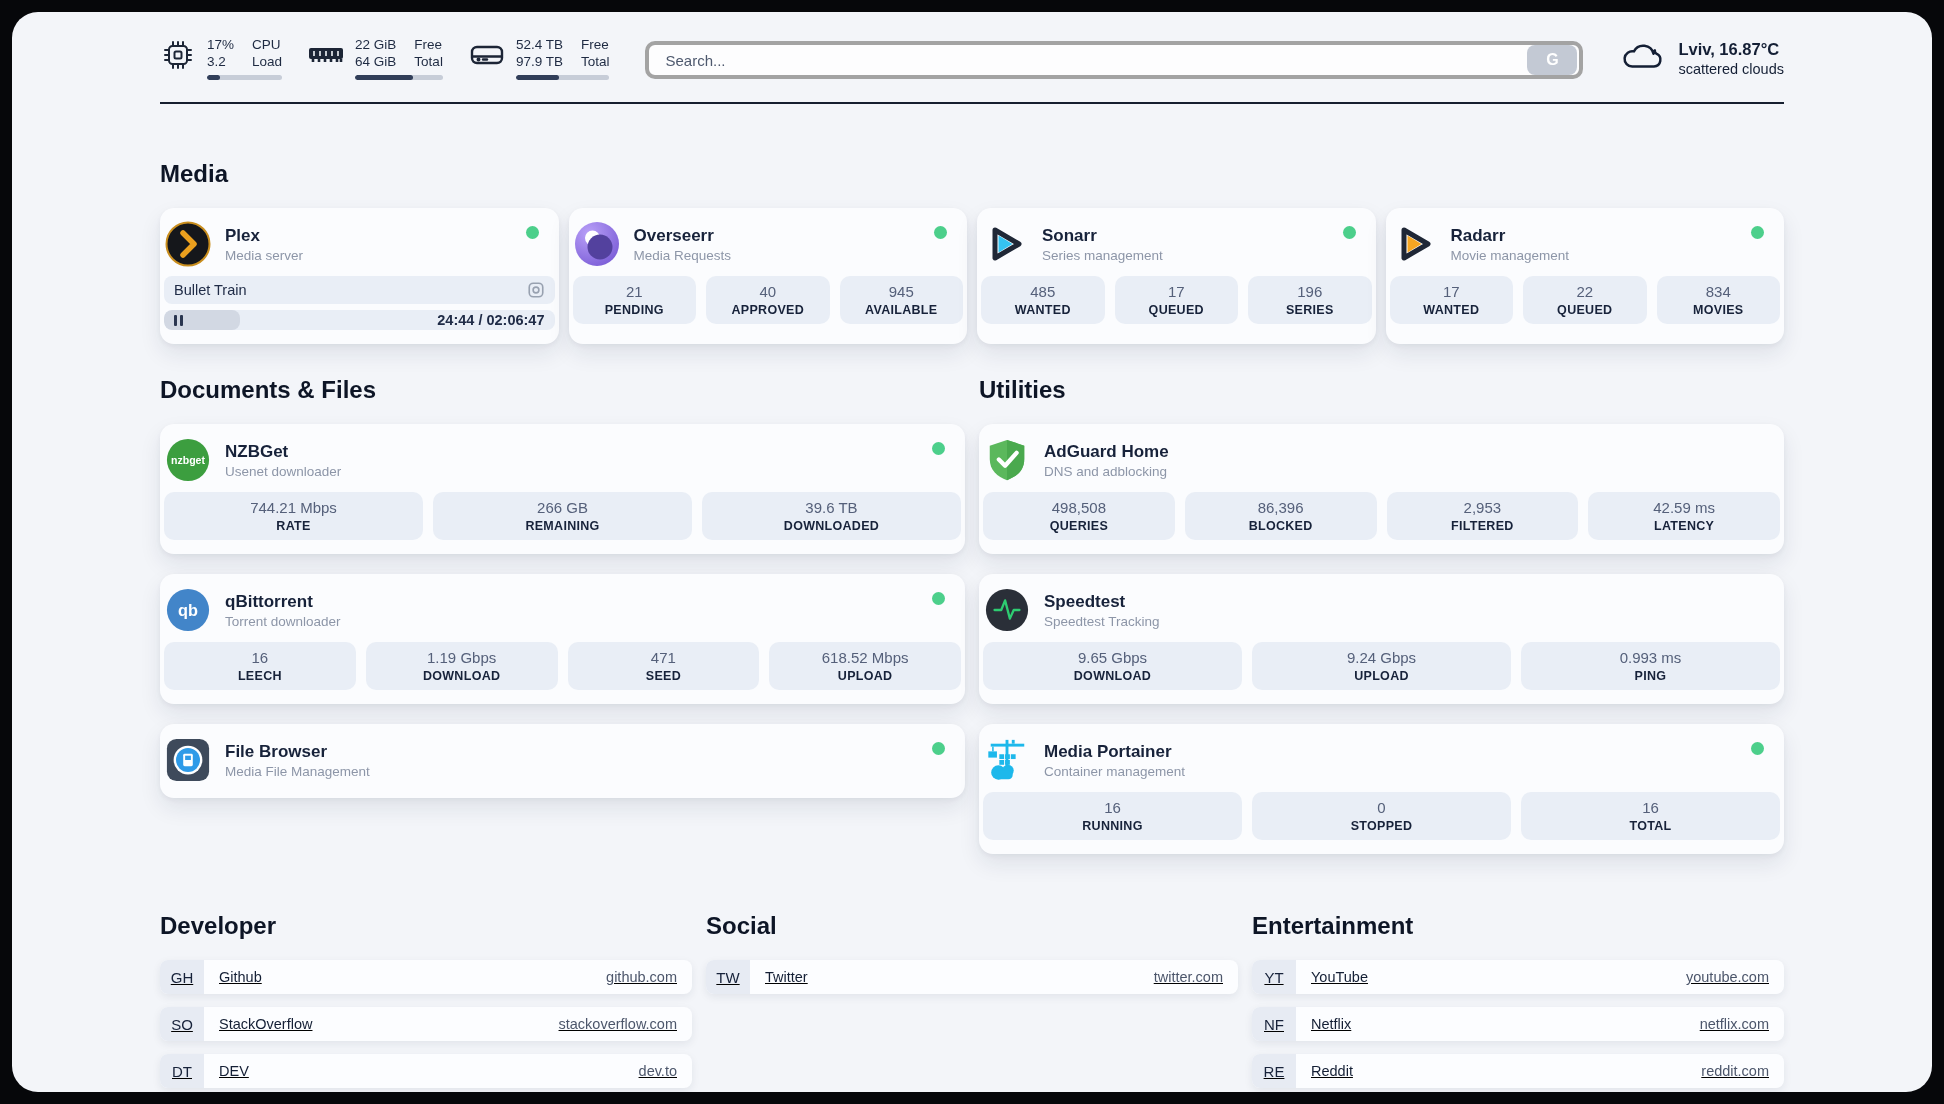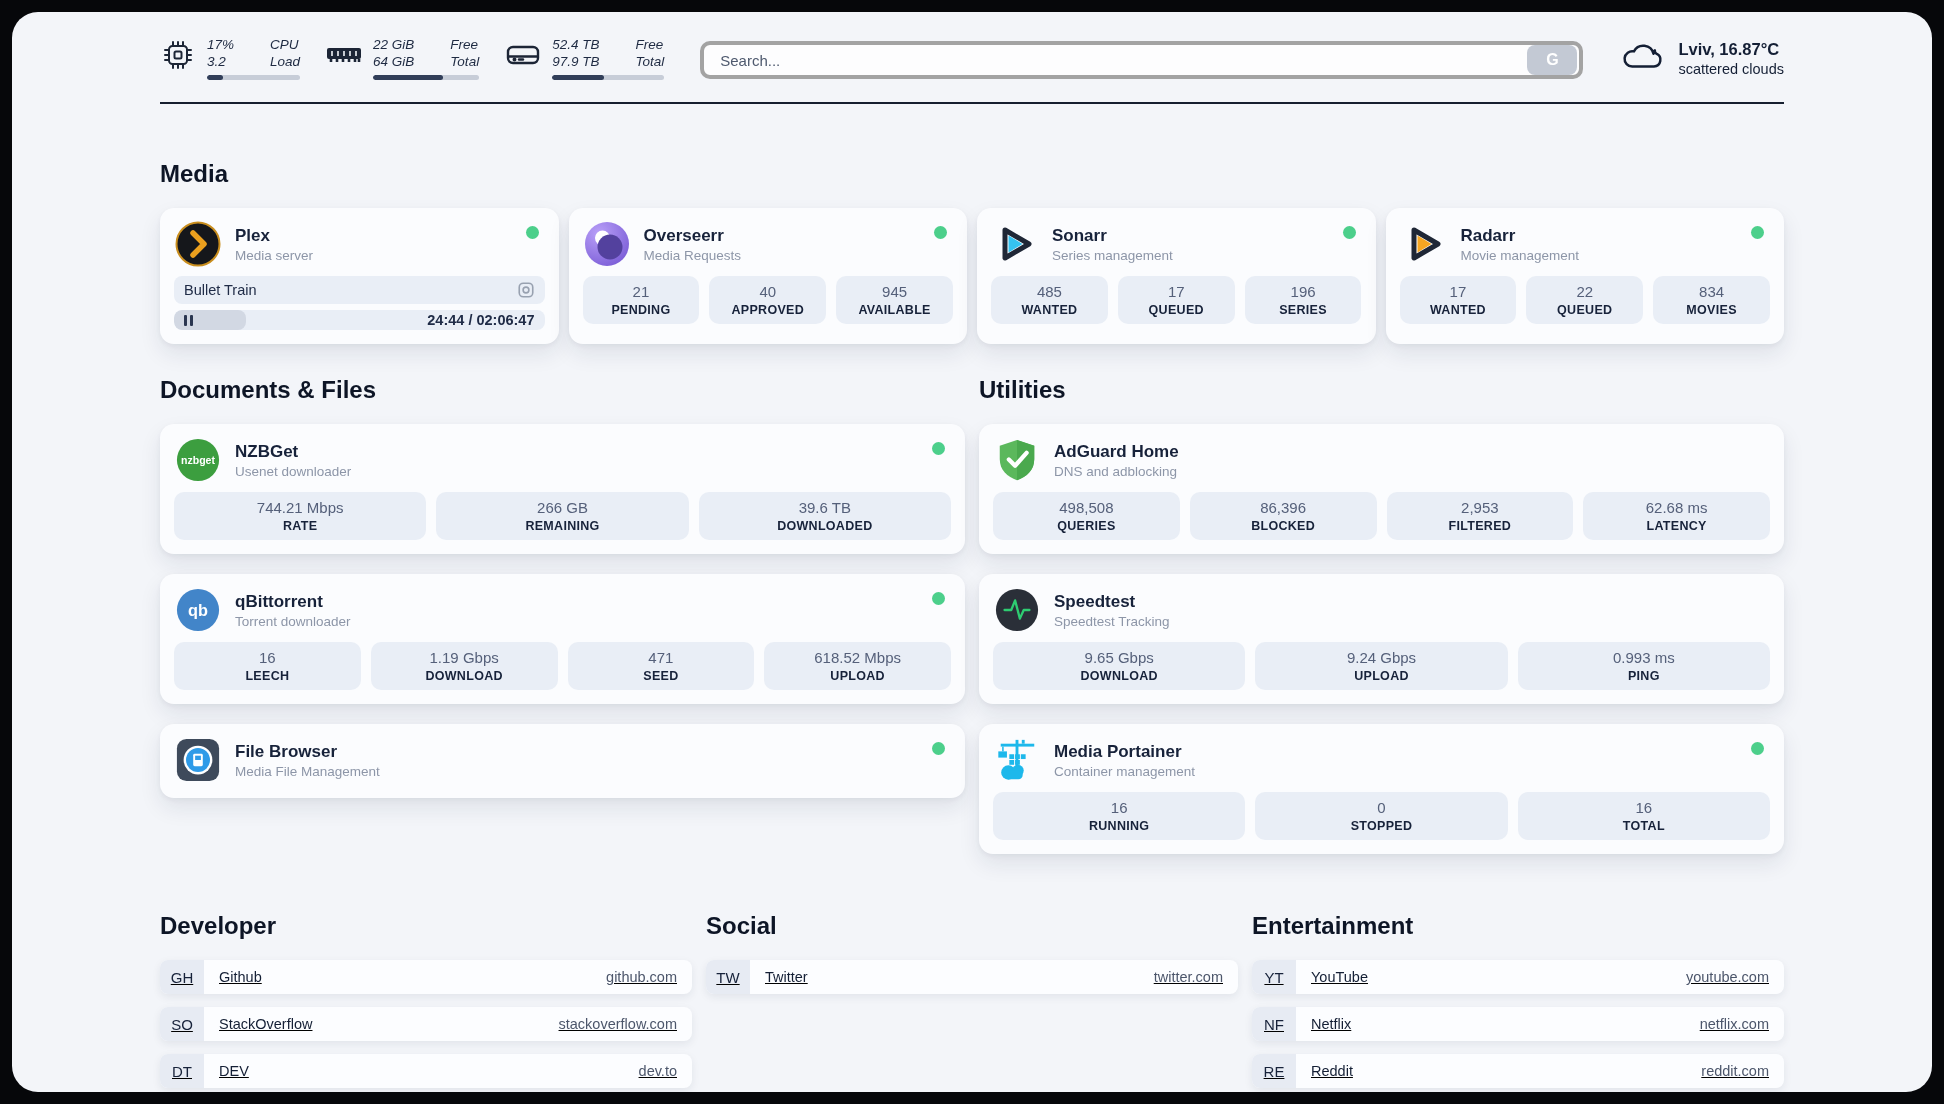--- a/index.html
+++ b/index.html
@@ -4,21 +4,21 @@
 <style>
   html,body{margin:0;padding:0;width:1944px;height:1104px;background:#06070a;font-family:"Liberation Sans",sans-serif;-webkit-font-smoothing:antialiased;}
   .screen{position:absolute;left:12px;top:12px;right:12px;bottom:12px;background:#f3f5f9;border-radius:26px;overflow:hidden;}
 
   
   .topbar{display:flex;align-items:flex-start;gap:36px;padding:24px 148px 0;}
   .sys{display:flex;gap:26px;flex:none;}
   .sysitem{display:flex;gap:11px;}
   .sysicon{width:36px;height:36px;flex:none;display:flex;align-items:center;justify-content:center;margin-top:1px;}
   .sysbody{display:flex;flex-direction:column;}
-  .sysrows{display:flex;gap:36px;font-size:13.5px;font-weight:500;color:#1e2a42;line-height:17px;font-style:italic;}
+  .sysrows{display:flex;gap:18px;font-size:13.5px;font-weight:500;color:#1e2a42;line-height:17px;}
   .syscol{display:flex;flex-direction:column;}
   .sysbar{height:5px;border-radius:3px;background:#c7cdd8;margin-top:5px;position:relative;overflow:hidden;}
   .sysbar-fill{position:absolute;left:0;top:0;bottom:0;background:#313e59;border-radius:3px;}
 
   .searchwrap{flex:1;margin-top:5px;}
   .search{display:flex;align-items:center;height:38px;background:#fdfdfe;border:4px solid #a3a3a3;border-radius:10px;padding:2px;box-sizing:border-box;}
   .search input{flex:1;border:0;outline:0;background:transparent;padding:0 14px;font-size:15px;color:#1e2a42;font-family:inherit;}
   .search input::placeholder{color:#4e596e;}
   .gbtn{width:50px;height:30px;flex:none;border:0;border-radius:8px;background:#c3c9d4;color:#fff;font-size:16px;font-weight:600;font-family:inherit;cursor:pointer;}
 
@@ -27,21 +27,21 @@
   .weather-text .w2{font-size:14.5px;color:#141f35;margin-top:2px;}
 
   .topline{margin:22px 148px 0;border-top:2px solid #161f30;}
 
   
   .inner{padding:0 148px;}
   h2.section{font-size:24px;font-weight:700;color:#0d1526;margin:0 0 20px;}
   .media-section{margin-top:56px;}
   .media-grid{display:grid;grid-template-columns:repeat(4,1fr);gap:10px;}
 
-  .card{background:#fbfcfe;border-radius:14px;padding:12px 14px 14px;box-shadow:0 10px 22px rgba(23,37,64,.09),0 2px 5px rgba(23,37,64,.05);position:relative;cursor:pointer;}
+  .card{background:#fbfcfe;border-radius:14px;padding:12px 4px 14px;box-shadow:0 10px 22px rgba(23,37,64,.09),0 2px 5px rgba(23,37,64,.05);position:relative;cursor:pointer;}
   .card-head{display:flex;align-items:center;gap:13px;height:48px;margin-bottom:8px;}
   .appicon{width:48px;height:48px;flex:none;display:flex;align-items:center;justify-content:center;}
   .apptext .name{font-size:17px;font-weight:700;color:#17223a;}
   .apptext .desc{font-size:13.5px;color:#8d96a8;margin-top:2px;}
   .dot{position:absolute;top:18px;right:20px;width:13px;height:13px;border-radius:50%;background:#4ccf8b;}
   .card.nostats .card-head{margin-bottom:0;}
 
   .stats{display:flex;gap:10px;}
   .stat{flex:1;height:48px;background:#e9eef6;border-radius:10px;display:flex;flex-direction:column;align-items:center;justify-content:center;}
   .stat .v{font-size:15px;color:#55607a;}
@@ -429,21 +429,21 @@
                 </div>
               <div class="stat">
                   <span class="v">86,396</span>
                   <span class="l">BLOCKED</span>
                 </div>
               <div class="stat">
                   <span class="v">2,953</span>
                   <span class="l">FILTERED</span>
                 </div>
               <div class="stat">
-                  <span class="v">62.68 ms</span>
+                  <span class="v">42.59 ms</span>
                   <span class="l">LATENCY</span>
                 </div>
             </div>
           </div>
 
           <div class="card">
             <div class="card-head">
               <div class="appicon">
                 <svg width="46" height="46" viewBox="0 0 48 48">
                   <circle cx="24" cy="24" r="22" fill="#2a2f38"></circle>

